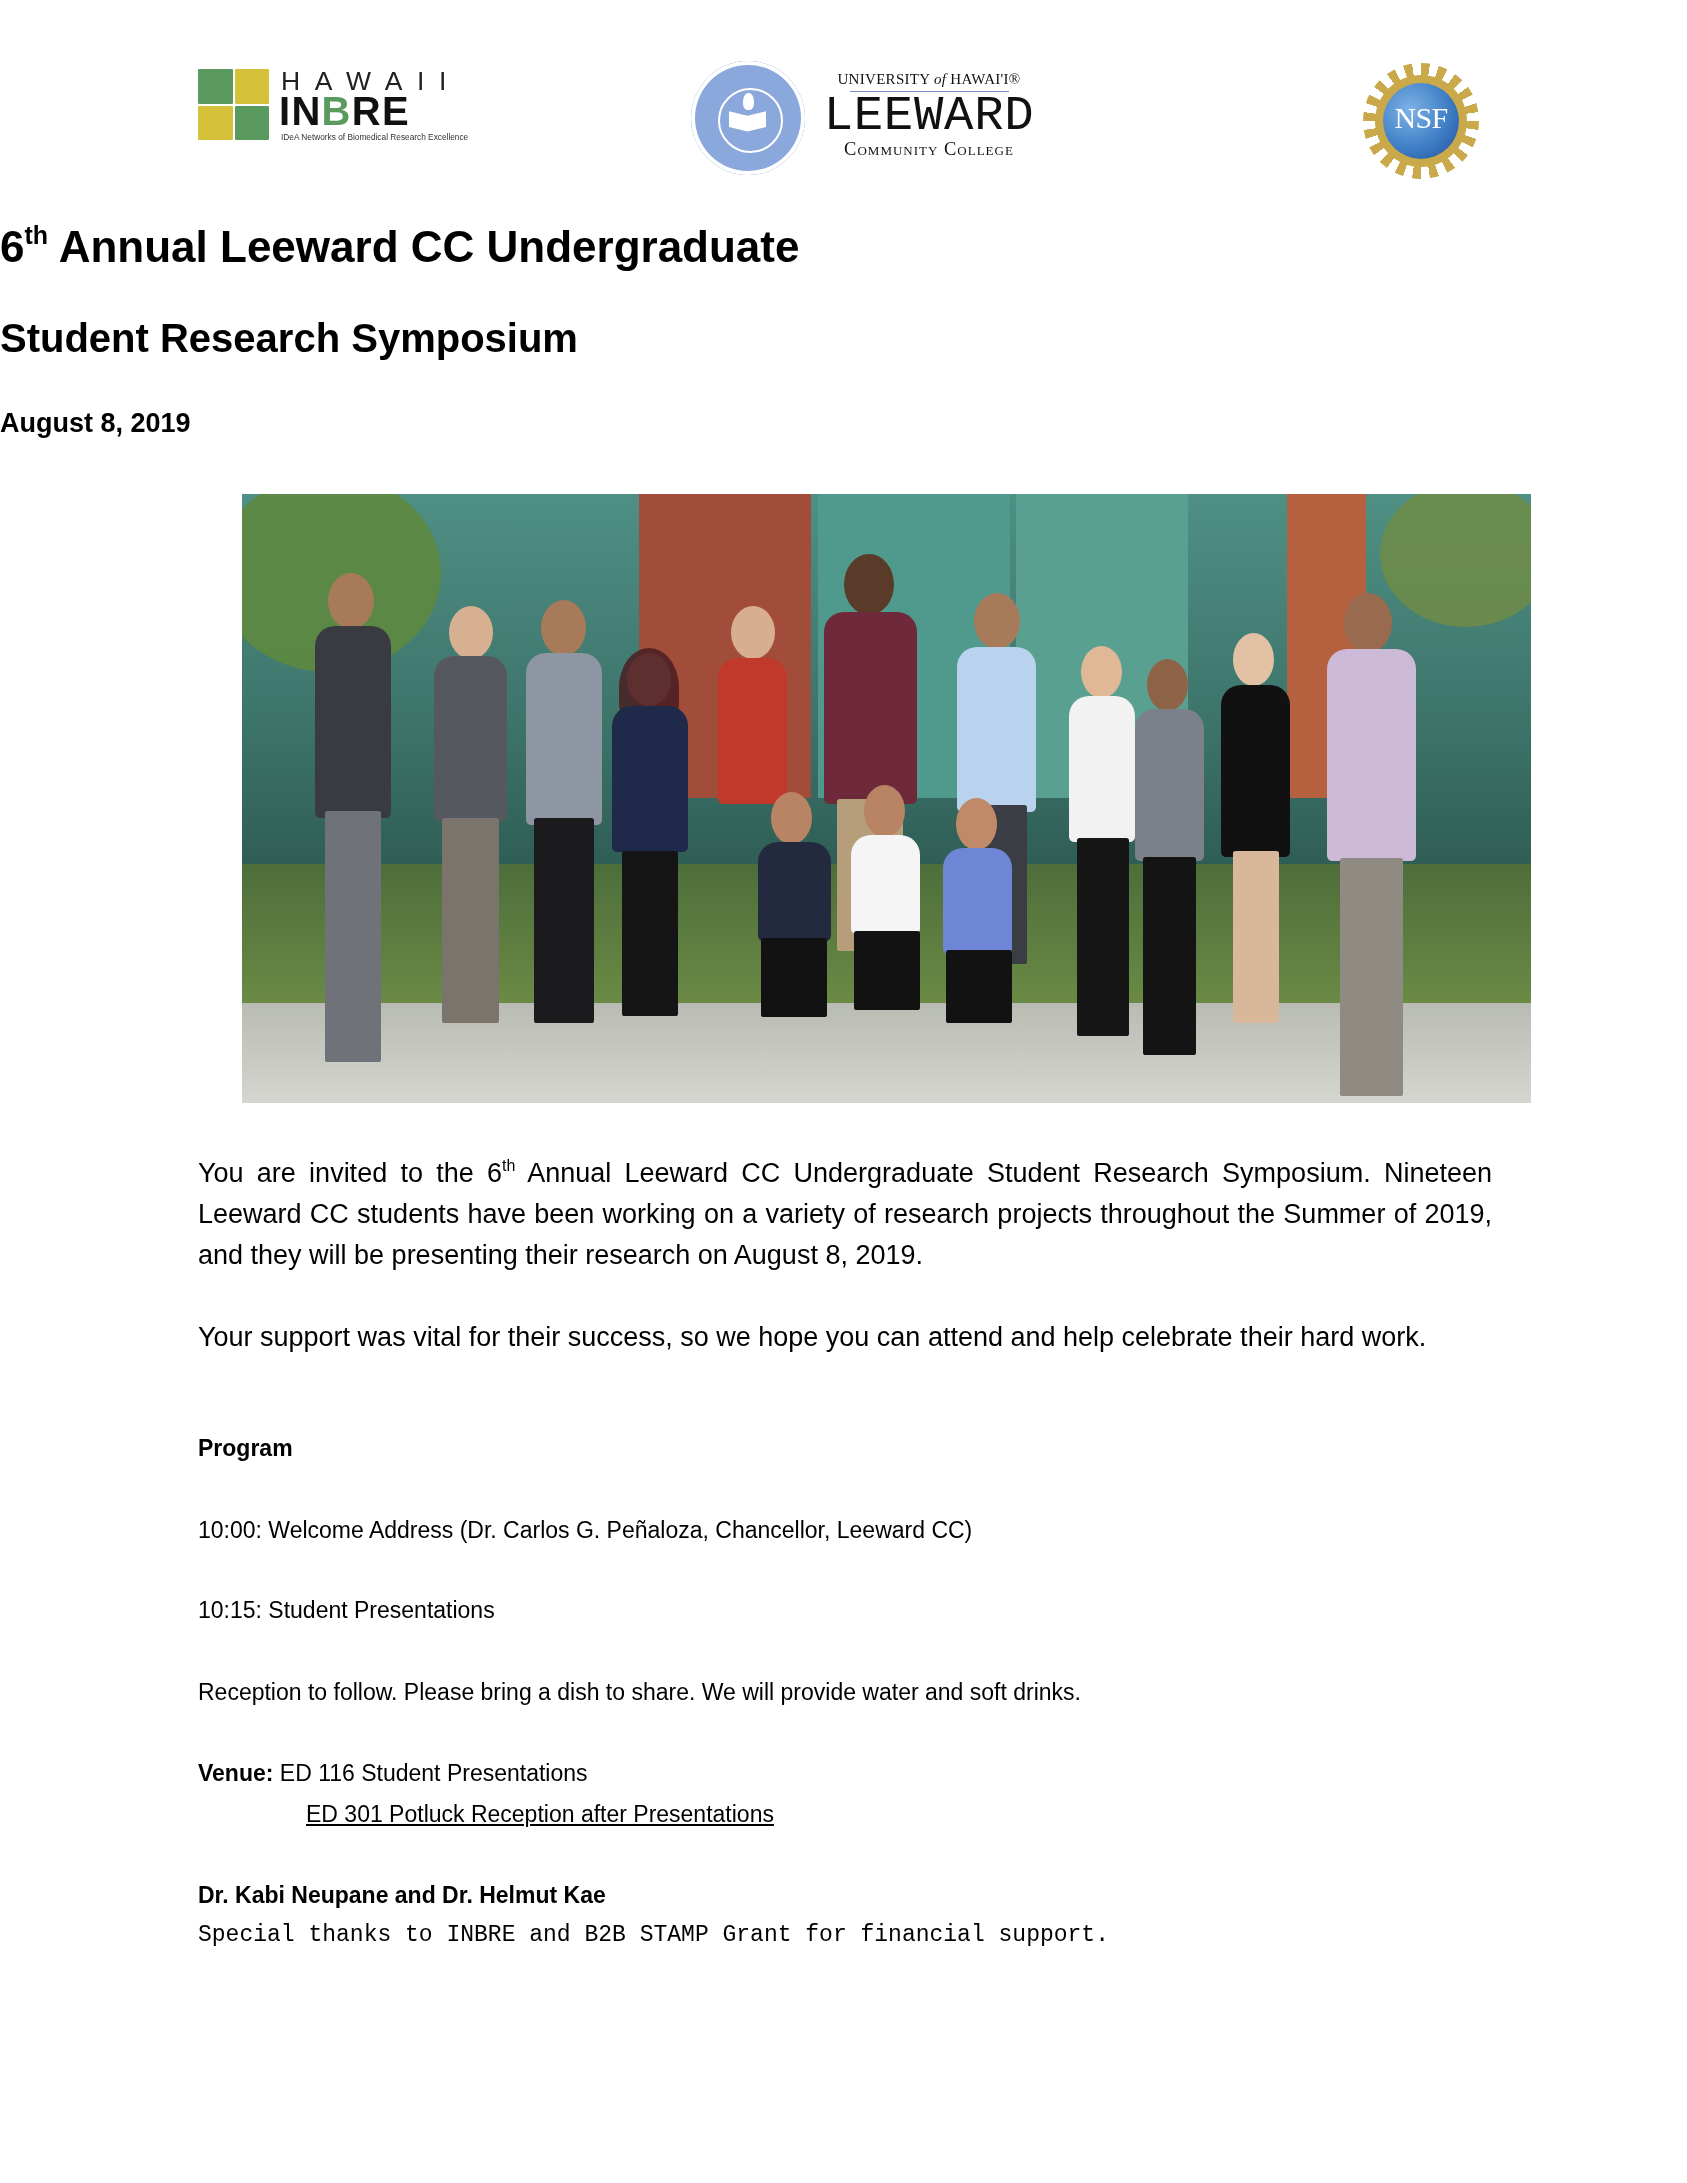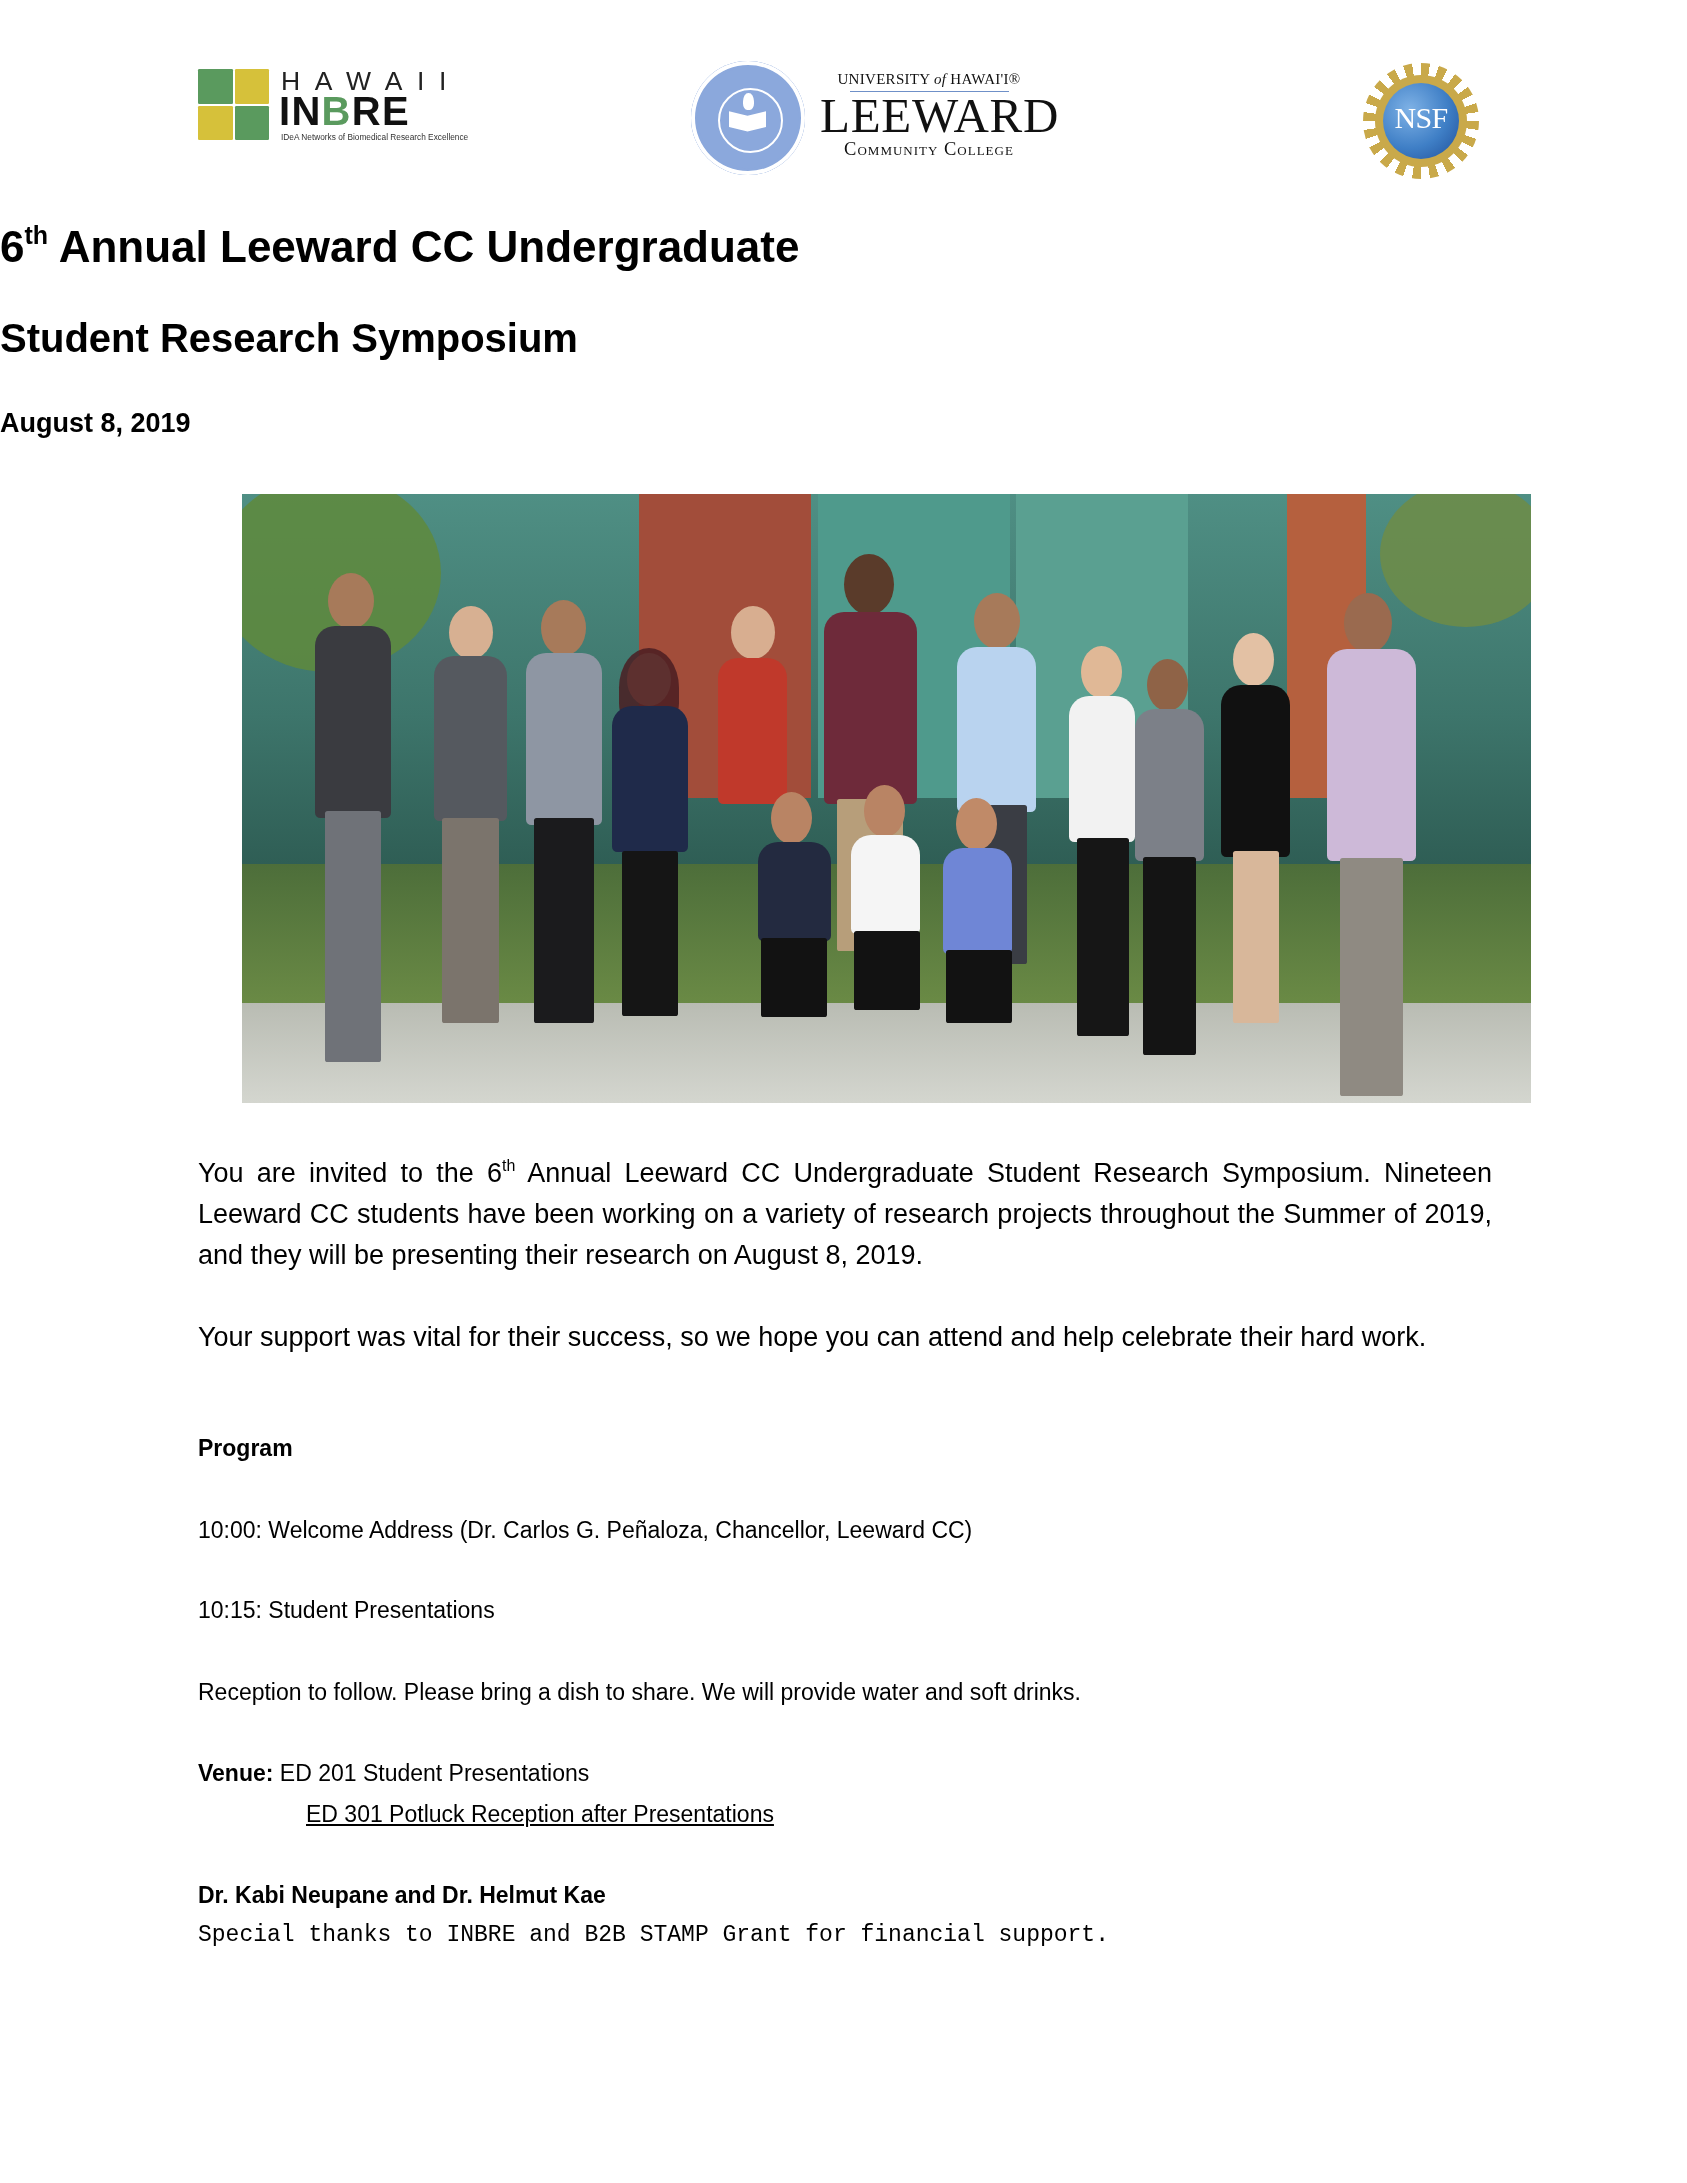--- a/index.html
+++ b/index.html
@@ -18,21 +18,21 @@
 
   .logo-uh { position:absolute; left:691px; top:61px; width:114px; height:114px; border-radius:50%; background:#8ba8dc; box-shadow: inset 0 0 0 4px #fff, inset 0 0 0 6.6px #8ba8dc; }
   .uh-inner { position:absolute; left:26.5px; top:26.5px; width:61px; height:61px; border-radius:50%; border:2px solid #fff; }
   .uh-book { position:absolute; left:38px; top:48px; width:37px; height:22.5px; background:#fff; clip-path:polygon(0 10%,50% 30%,100% 10%,100% 80%,50% 100%,0 80%); }
   .uh-flame { position:absolute; left:52px; top:32px; width:10.6px; height:17px; background:#fff; border-radius:50% 50% 40% 40%; }
 
   .logo-leeward { position:absolute; left:820px; top:71px; width:218px; }
   .lw-top { font-family:"Liberation Serif", serif; font-size:15px; color:#111; text-align:center; letter-spacing:0.3px; }
   .lw-top i { font-style:italic; }
   .lw-rule { height:1.3px; background:#6f90c8; width:159px; margin:2.6px auto 1.3px; }
-  .lw-main { font-family:Liberation Serif, serif; font-size:49px; line-height:46px; color:#111; text-align:center; letter-spacing:0.7px; }
+  .lw-main { font-family:Liberation Mono, monospace; font-size:49px; line-height:46px; color:#111; text-align:center; letter-spacing:0.7px; }
   .lw-sub { font-family:"Liberation Serif", serif; font-size:18.5px; color:#111; text-align:center; letter-spacing:1px; font-variant:small-caps; }
 
   .logo-nsf { position:absolute; left:1363px; top:63px; width:116px; height:116px; }
   .nsf-rays { position:absolute; left:0; top:0; width:116px; height:116px; border-radius:50%;
     background: repeating-conic-gradient(#c9a94a 0deg 9deg, #ffffff 9deg 18deg); }
   .nsf-ring { position:absolute; left:12px; top:12px; width:92px; height:92px; border-radius:50%; background:#c9a94a; }
   .nsf-globe { position:absolute; left:20px; top:20px; width:76px; height:76px; border-radius:50%;
     background: radial-gradient(circle at 35% 35%, #7fb2e6 0%, #3f7fc6 55%, #1f4f99 100%); }
   .nsf-text { position:absolute; left:20px; top:38px; width:76px; text-align:center; font-family:"Liberation Serif", serif; font-size:30px; color:#fff; letter-spacing:-0.7px; }
 
@@ -191,18 +191,18 @@
 
 <div class="para p2">Your support was vital for their success, so we hope you can attend and help celebrate their hard work.</div>
 
 <div class="line bold" style="top:1432px;">Program</div>
 
 <div class="line" style="top:1514px;">10:00: Welcome Address (Dr. Carlos G. Peñaloza, Chancellor, Leeward CC)</div>
 <div class="line" style="top:1594px;">10:15: Student Presentations</div>
 
 <div class="line" style="top:1676px;">Reception to follow. Please bring a dish to share. We will provide water and soft drinks.</div>
 
-<div class="line" style="top:1757px;"><span class="bold">Venue:</span> <span>ED 201 Student Presentations</span></div>
+<div class="line" style="top:1757px;"><span class="bold">Venue:</span> <span>ED 116 Student Presentations</span></div>
 <div class="line" style="top:1798px;left:306px;text-decoration:underline;">ED 301 Potluck Reception after Presentations</div>
 
 <div class="line bold" style="top:1879px;">Dr. Kabi Neupane and Dr. Helmut Kae</div>
 <div class="line" style="top:1919px;font-family:Liberation Mono, monospace;">Special thanks to INBRE and B2B STAMP Grant for financial support.</div>
 
 
 </body></html>

